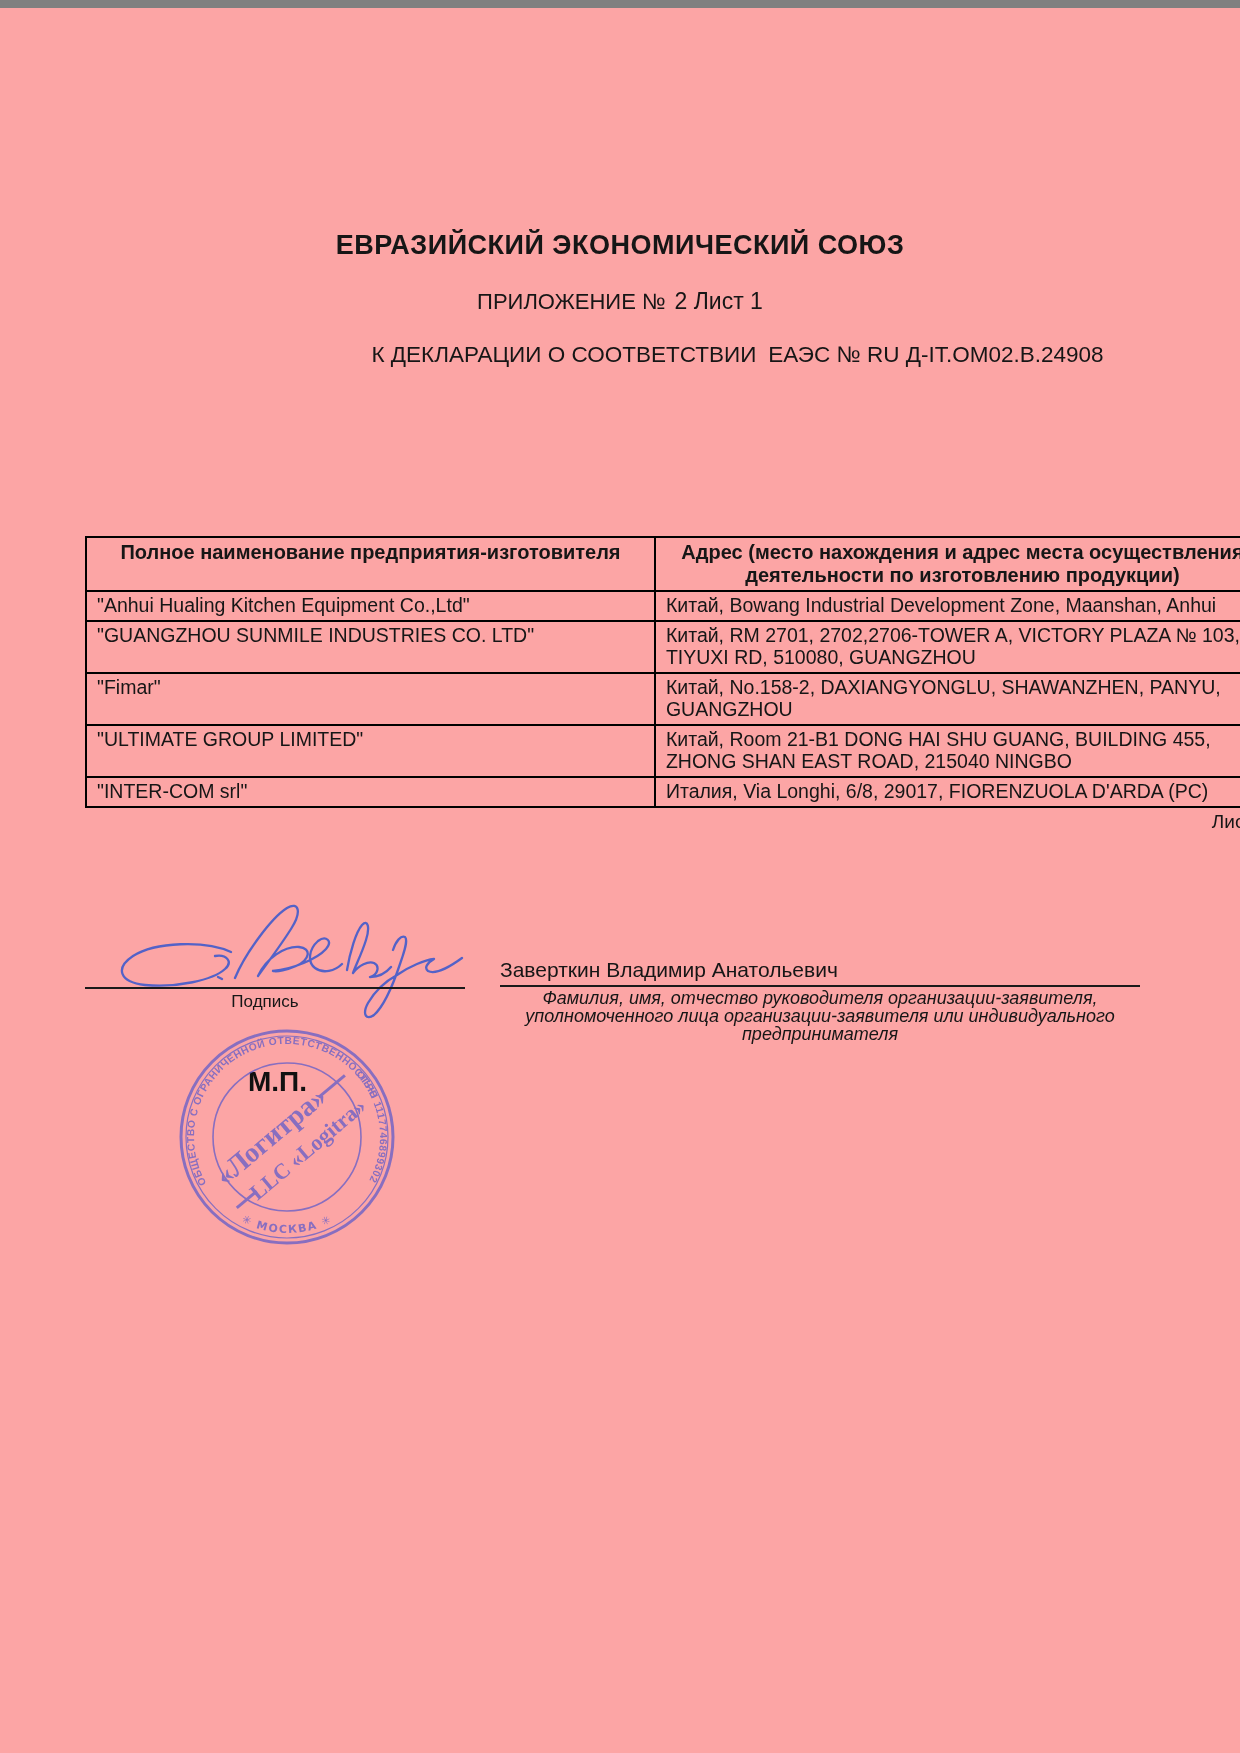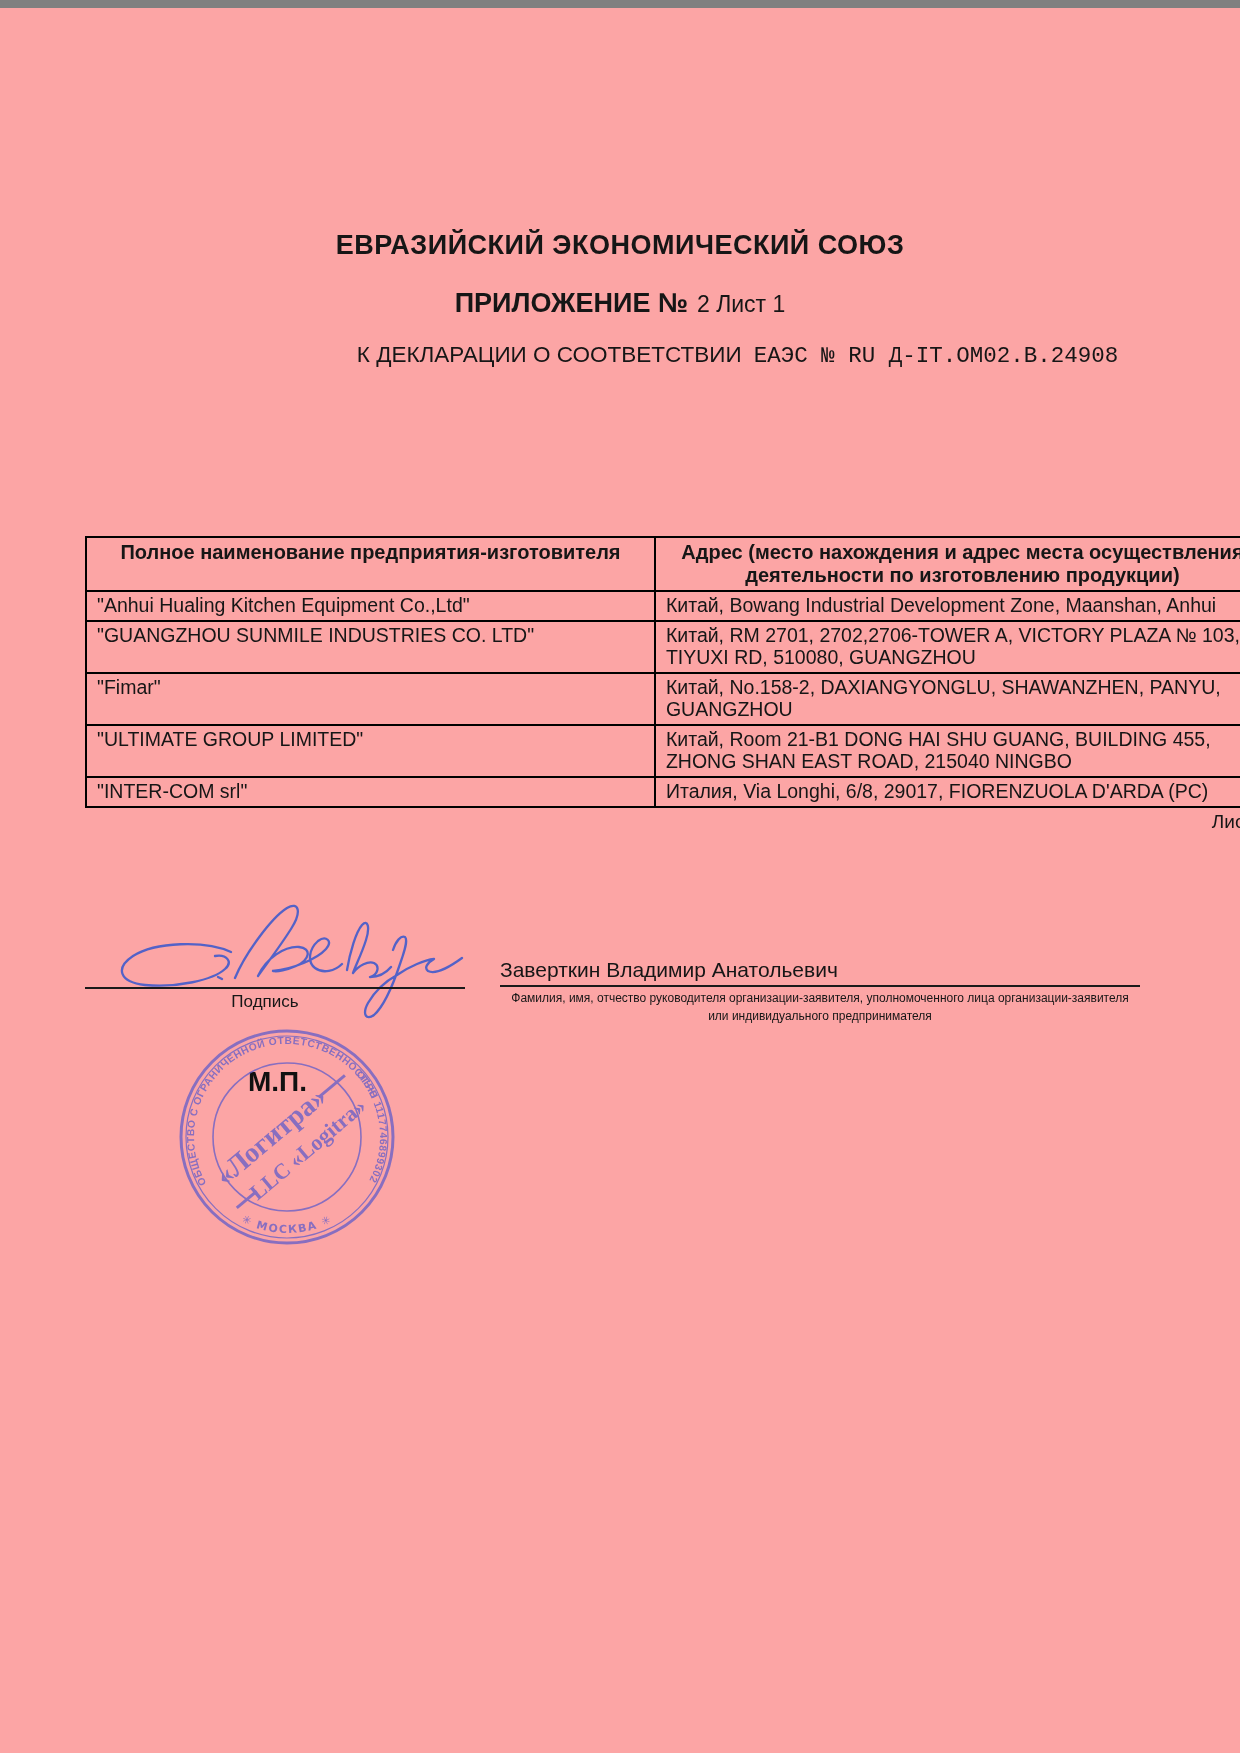--- a/index.html
+++ b/index.html
@@ -18,28 +18,28 @@
     overflow:hidden;
   }
   .doc-title{
     position:absolute;top:222px;left:0;width:100%;
     text-align:center;font-size:27px;font-weight:bold;letter-spacing:.5px;
   }
   .annex-line{
     position:absolute;top:280px;left:0;width:100%;
     text-align:center;font-size:23px;
   }
-  .annex-line .lbl{font-weight:bold;font-size:27px;}
+  .annex-line .lbl{font-weight:normal;font-size:22px;}
   .annex-line .val{margin-left:9px;}
   .decl-line{
     position:absolute;top:334px;left:0;width:100%;
     text-align:center;font-size:22.5px;padding-left:235px;box-sizing:border-box;
   }
   .decl-line .lbl{font-weight:normal;}
-  .decl-line .val{margin-left:12px;font-family:Liberation Mono, monospace;}
+  .decl-line .val{margin-left:12px;}
   .intro{
     position:absolute;top:452px;left:0;width:100%;text-align:center;
   }
   .intro .inner{
     display:inline-block;max-width:1012px;
     font-size:20px;font-weight:bold;line-height:29px;text-align:center;
   }
   .table-block{
     position:absolute;top:528px;left:85px;width:1186px;
   }
@@ -69,21 +69,21 @@
   .sig-line{position:absolute;left:0;top:99px;width:380px;border-top:2px solid #1a1a1a;}
   .sig-label{position:absolute;left:0;top:104px;width:360px;text-align:center;font-size:17px;}
   .name-block{
     position:absolute;left:500px;top:948px;width:640px;
   }
   .name-line{
     font-size:21px;line-height:27px;padding-bottom:2px;
     border-bottom:2px solid #1a1a1a;
   }
   .name-caption{
-    margin-top:2px;text-align:center;font-size:12px;line-height:18px;
+    margin-top:2px;text-align:center;font-size:18px;line-height:18px;font-style:italic;
   }
   .mp-label{
     position:absolute;left:248px;top:1058px;font-size:28px;font-weight:bold;color:#111;
   }
   .stamp{position:absolute;left:167px;top:1009px;width:240px;height:240px;opacity:.82;}
   .stamp .ring{fill:none;stroke:var(--stamp-ink);}
   .stamp text{fill:var(--stamp-ink);}
   .stamp .ringtext{font-family:"Liberation Sans","DejaVu Sans",sans-serif;font-size:10.2px;font-weight:bold;letter-spacing:.6px;}
   .stamp .citytext{font-family:"DejaVu Sans","Liberation Sans",sans-serif;font-size:11px;font-weight:bold;letter-spacing:1.5px;}
   .stamp .nm1{font-family:"Liberation Serif","DejaVu Serif",serif;font-size:28px;font-weight:bold;}

